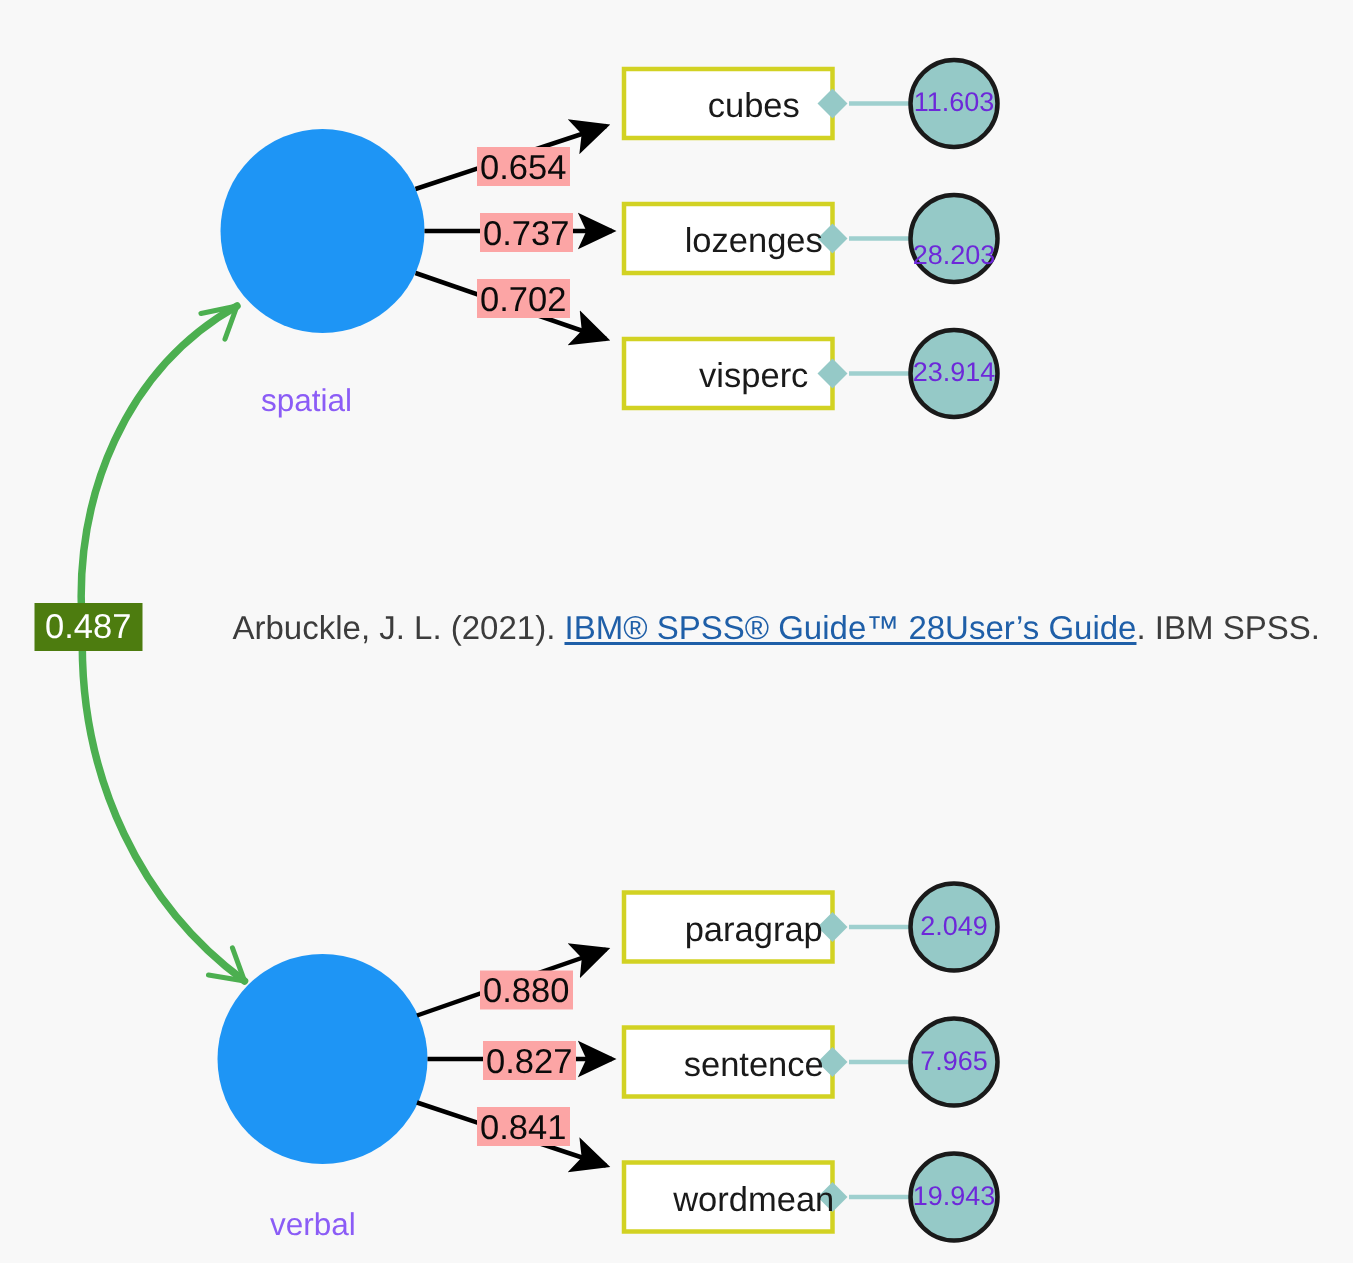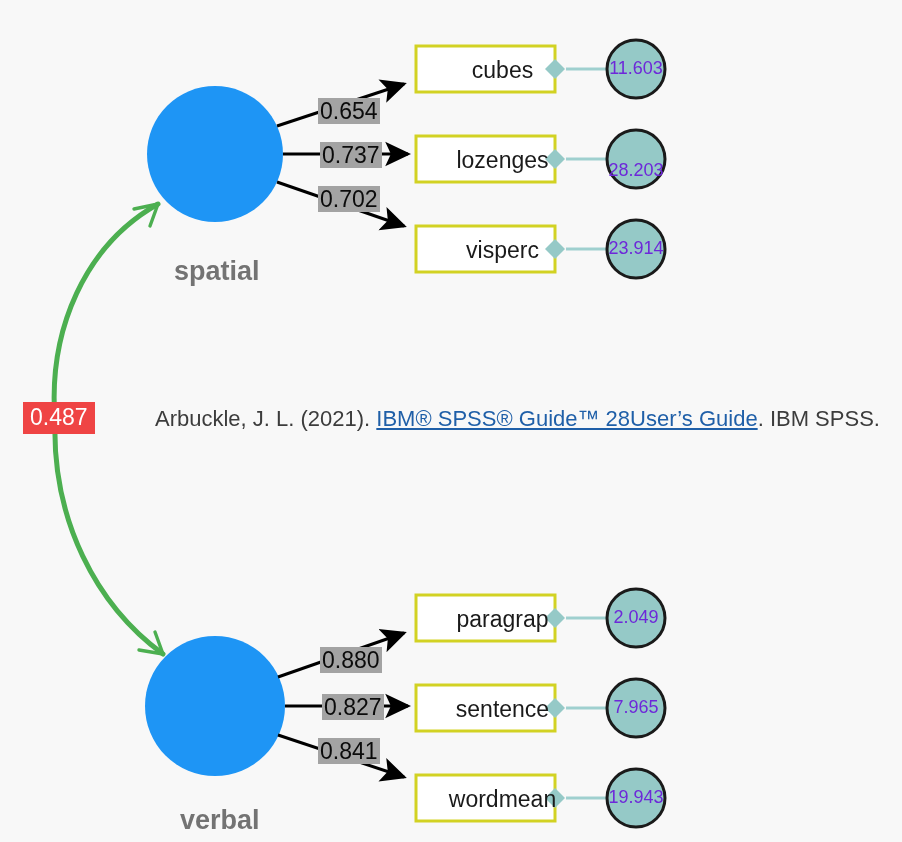--- a/index.html
+++ b/index.html
@@ -23,23 +23,23 @@
   }
   svg.diagram {
     position: absolute;
     left: 0;
     top: 0;
     width: 902px;
     height: 842px;
   }
   .latent-label {
     position: absolute;
-    font-size: 27px;
-    font-weight: bold;
-    color: #737373;
+    font-size: 21px;
+    font-weight: normal;
+    color: #8b5cf6;
     white-space: nowrap;
     letter-spacing: 0px;
   }
   .indicator-label {
     position: absolute;
     font-size: 23px;
     color: #1a1a1a;
     white-space: nowrap;
     text-align: center;
     padding-left: 17px;
@@ -49,29 +49,29 @@
     font-size: 18px;
     color: #6d28d9;
     white-space: nowrap;
     text-align: center;
   }
   .path-label {
     position: absolute;
     font-size: 23px;
     color: #0b0b0b;
     white-space: nowrap;
-    background: #a3a3a3;
+    background: #fca5a5;
     padding: 0 2px;
     line-height: 1.15;
   }
   .corr-label {
     position: absolute;
     font-size: 23px;
     color: #ffffff;
-    background: #ef4444;
+    background: #4d7c0f;
     white-space: nowrap;
     padding: 2px 7px 4px 7px;
     line-height: 1.15;
   }
   .citation {
     position: absolute;
     font-size: 22px;
     color: #3c3c3c;
     white-space: nowrap;
     line-height: 1.2;

